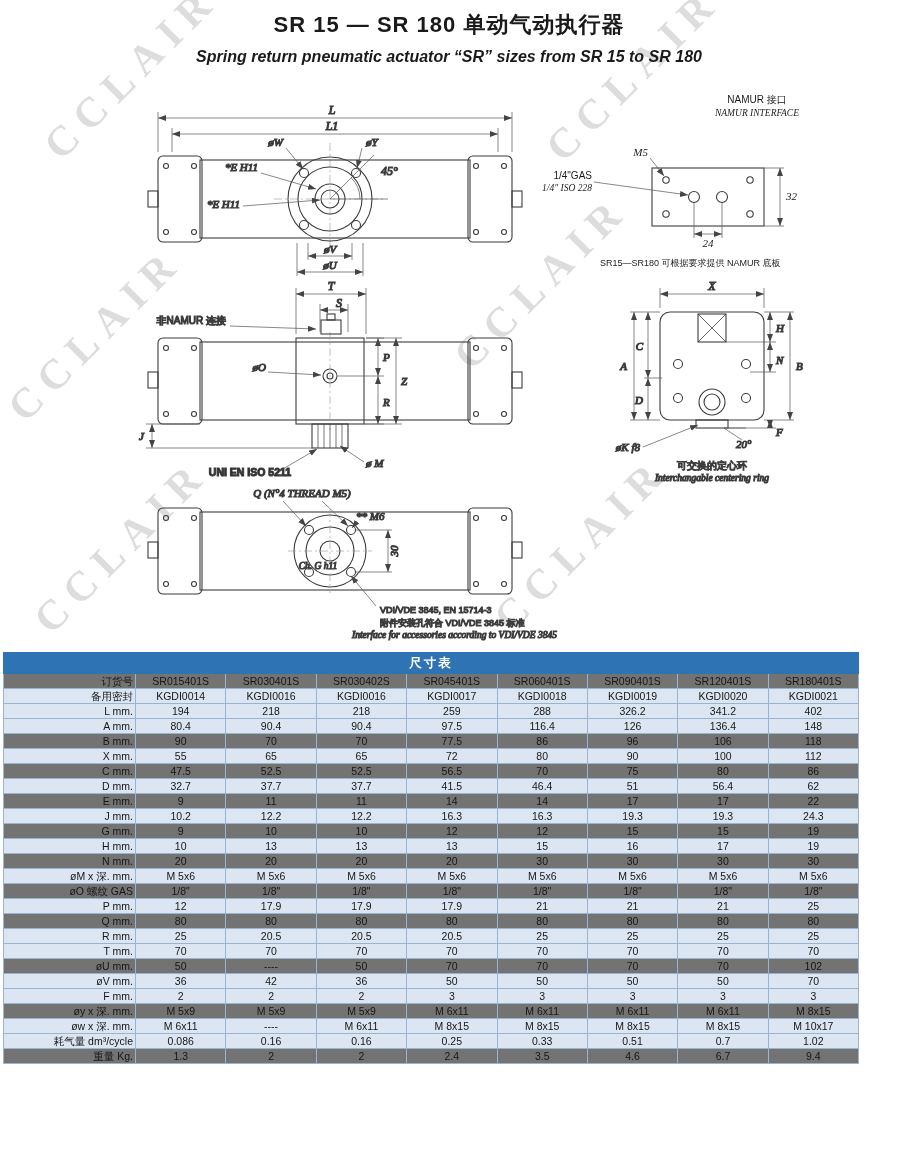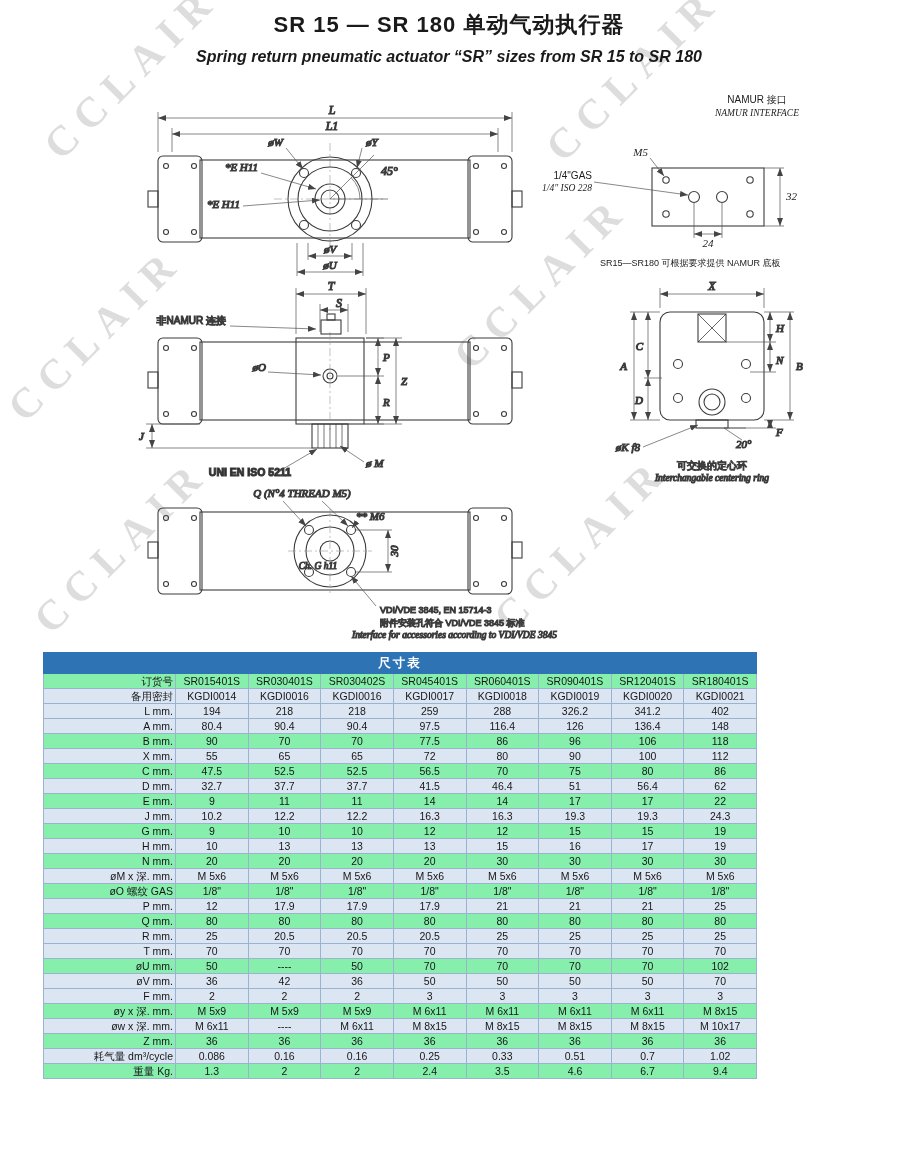--- a/index.html
+++ b/index.html
@@ -29,24 +29,24 @@
   svg.drawings { position:absolute; left:0; top:76px; width:898px; height:574px; z-index:1; }
   svg.drawings text { fill:#1c1c1c; }
   .dim  { font:italic 12px "Liberation Serif", serif; }
   .dim2 { font:italic 11px "Liberation Serif", serif; }
   .cn   { font:10px "Liberation Sans", sans-serif; }
   .cnb  { font:bold 10.5px "Liberation Sans", sans-serif; }
   .sm   { font:9px "Liberation Sans", sans-serif; }
   .smI  { font:italic 9.5px "Liberation Serif", serif; }
 
   table.dim-table {
-    position:absolute; left:3px; top:652px; width:714px; z-index:2;
+    position:absolute; left:3px; top:652px; width:856px; z-index:2;
     border-collapse:collapse; table-layout:fixed;
     font-family:"Liberation Sans", sans-serif; font-size:10.5px;
-    border:1px solid #7da7cc; background:#86efac;margin-left:40px;
+    border:1px solid #7da7cc; background:#737373;
   }
   table.dim-table th, table.dim-table td {
     border:1px solid #9ab4cf; padding:0 2px; text-align:center;
     height:14px; line-height:14px; color:#161616; overflow:hidden;
   }
   table.dim-table tr.title-row th {
     background:#2e74b5; color:#ffffff; font-size:12.5px; font-weight:bold;
     height:20px; line-height:20px; border-color:#2e74b5; letter-spacing:2px;
   }
   table.dim-table td.label { text-align:right; padding-left:6px; }
@@ -621,31 +621,20 @@
           <td class="label">øw x 深. mm.</td>
           <td>M 6x11</td>
           <td>----</td>
           <td>M 6x11</td>
           <td>M 8x15</td>
           <td>M 8x15</td>
           <td>M 8x15</td>
           <td>M 8x15</td>
           <td>M 10x17</td>
         </tr>
-        <tr>
-          <td class="label">Z mm.</td>
-          <td>36</td>
-          <td>36</td>
-          <td>36</td>
-          <td>36</td>
-          <td>36</td>
-          <td>36</td>
-          <td>36</td>
-          <td>36</td>
-        </tr>
         <tr class="alt">
           <td class="label">耗气量    dm³/cycle</td>
           <td>0.086</td>
           <td>0.16</td>
           <td>0.16</td>
           <td>0.25</td>
           <td>0.33</td>
           <td>0.51</td>
           <td>0.7</td>
           <td>1.02</td>

